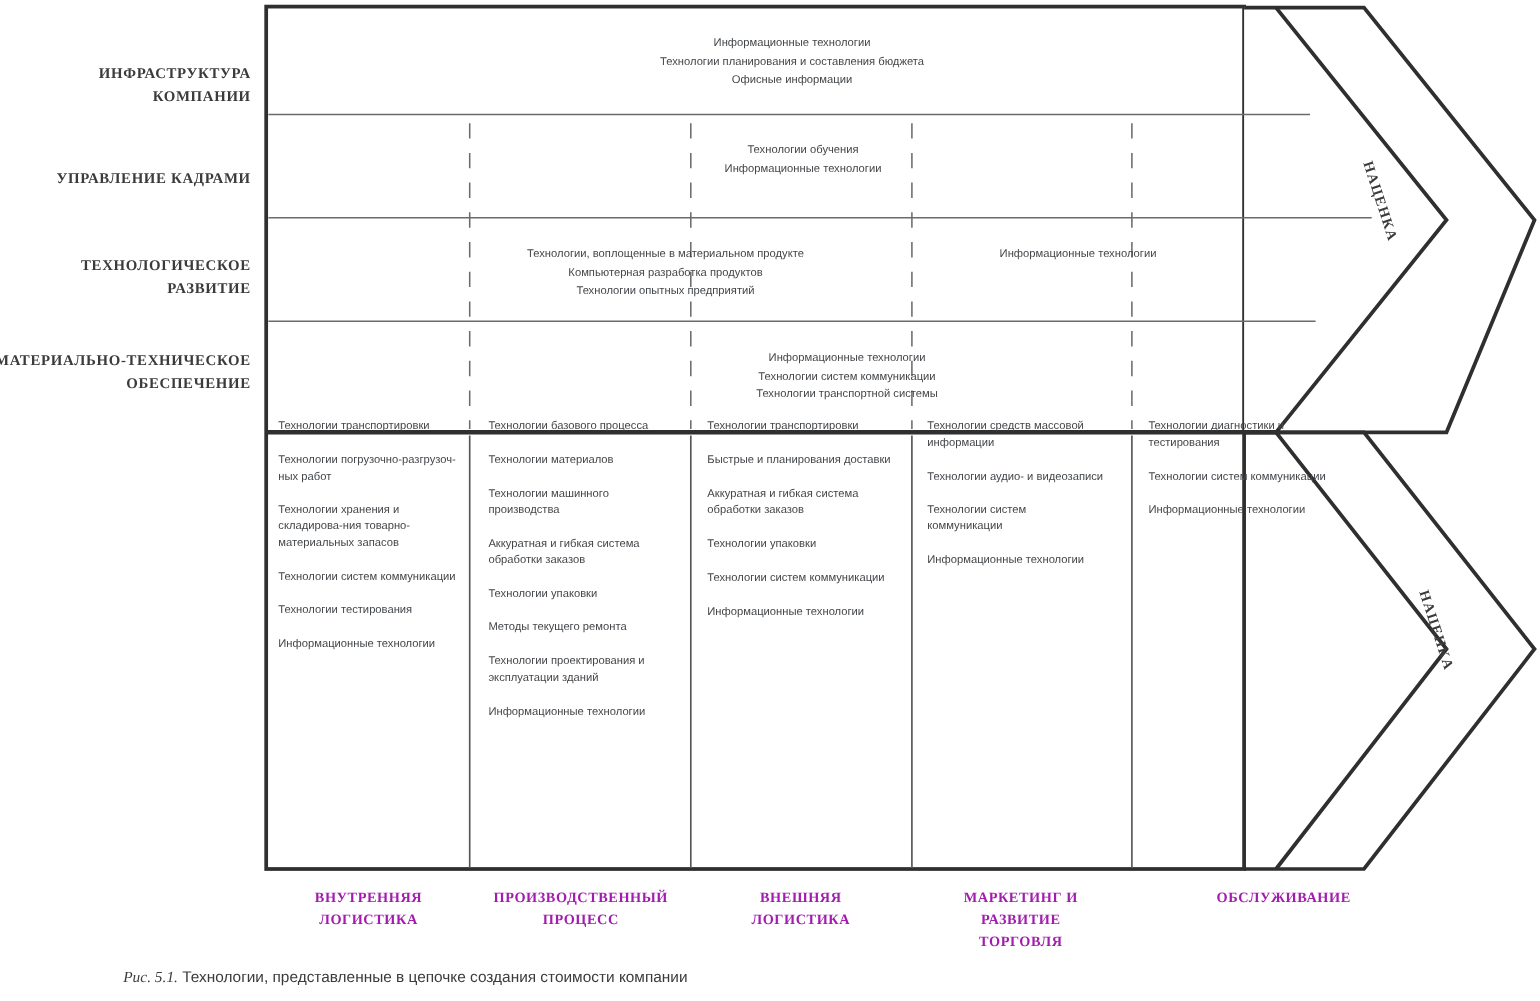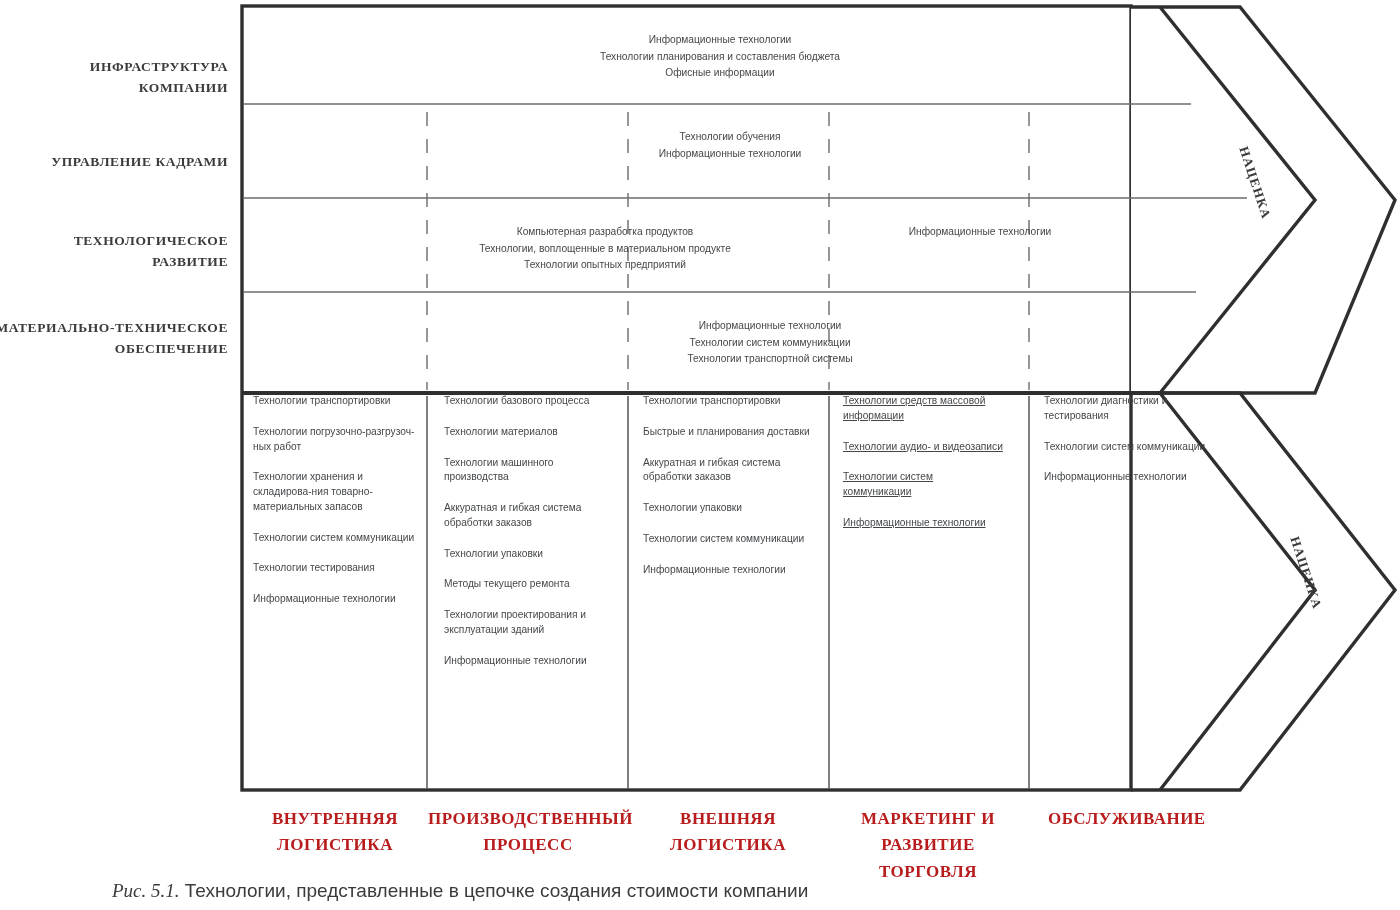--- a/index.html
+++ b/index.html
@@ -41,59 +41,59 @@
   #sup-0{left:445px;top:32px;width:550px;}
   #sup-1{left:520px;top:129px;width:420px;}
   #sup-2a{left:425px;top:224px;width:360px;}
   #sup-2b{left:700px;top:224px;width:560px;}
   #sup-3{left:570px;top:318px;width:400px;}
   .support-text div{display:block;}
 
   
   .prim-col{
     position:absolute;
-    top:394px;
+    top:381px;
     font-size:10.2px;
     line-height:1.45;
     color:#44474a;
   }
   .prim-col .item{margin-bottom:16px;}
   #col-0{left:253px;width:168px;}
   #col-1{left:444px;width:164px;}
   #col-2{left:643px;width:176px;}
-  #col-3{left:843px;width:160px;text-decoration:underline;}
+  #col-3{left:843px;width:160px;}
   #col-4{left:1044px;width:175px;}
 
   
   .prim-caption{
     position:absolute;top:806px;
     font-family:"Liberation Serif", serif;
-    font-weight:bold;font-size:17px;letter-spacing:0.5px;
-    text-align:center;line-height:1.55;color:#b91c1c;
+    font-weight:bold;font-size:13px;letter-spacing:0.5px;
+    text-align:center;line-height:1.55;color:#a21caf;
   }
   #cap-0{left:242px;width:186px;}
   #cap-1{left:428px;width:200px;}
   #cap-2{left:628px;width:200px;}
   #cap-3{left:828px;width:200px;}
-  #cap-4{left:1028px;width:200px;text-align:left;padding-left:20px;box-sizing:border-box;}
+  #cap-4{left:1028px;width:200px;text-align:right;padding-left:20px;box-sizing:border-box;}
 
   
   .margin-label{
     position:absolute;
     font-family:"Liberation Serif", serif;
     font-weight:bold;font-size:13px;letter-spacing:1.2px;
     color:#3b3b3b;white-space:nowrap;
   }
   #margin-top{left:1217px;top:175px;transform:rotate(72deg);transform-origin:center center;}
   #margin-bottom{left:1268px;top:565px;transform:rotate(72deg);transform-origin:center center;}
 
   
   #figure-caption{
     position:absolute;left:112px;top:880px;
-    font-size:19px;color:#3b3b3b;white-space:nowrap;
+    font-size:14px;color:#3b3b3b;white-space:nowrap;
   }
   #figure-caption .num{font-style:italic;font-family:"Liberation Serif", serif;font-weight:normal;}
   #figure-caption .txt{font-family:"Liberation Sans", sans-serif;}
 </style>
 </head>
 <body>
 
 <div id="canvas">
 
   <svg class="layer" viewBox="0 0 1400 910" width="1400" height="910">
@@ -153,22 +153,22 @@
       <div>Технологии планирования и составления бюджета</div>
       <div>Офисные информации</div>
     </div>
 
     <div class="support-text" id="sup-1">
       <div>Технологии обучения</div>
       <div>Информационные технологии</div>
     </div>
 
     <div class="support-text" id="sup-2a">
+      <div>Технологии, воплощенные в материальном продукте</div>
       <div>Компьютерная разработка продуктов</div>
-      <div>Технологии, воплощенные в материальном продукте</div>
       <div>Технологии опытных предприятий</div>
     </div>
 
     <div class="support-text" id="sup-2b">
       <div>Информационные технологии</div>
     </div>
 
     <div class="support-text" id="sup-3">
       <div>Информационные технологии</div>
       <div>Технологии систем коммуникации</div>

